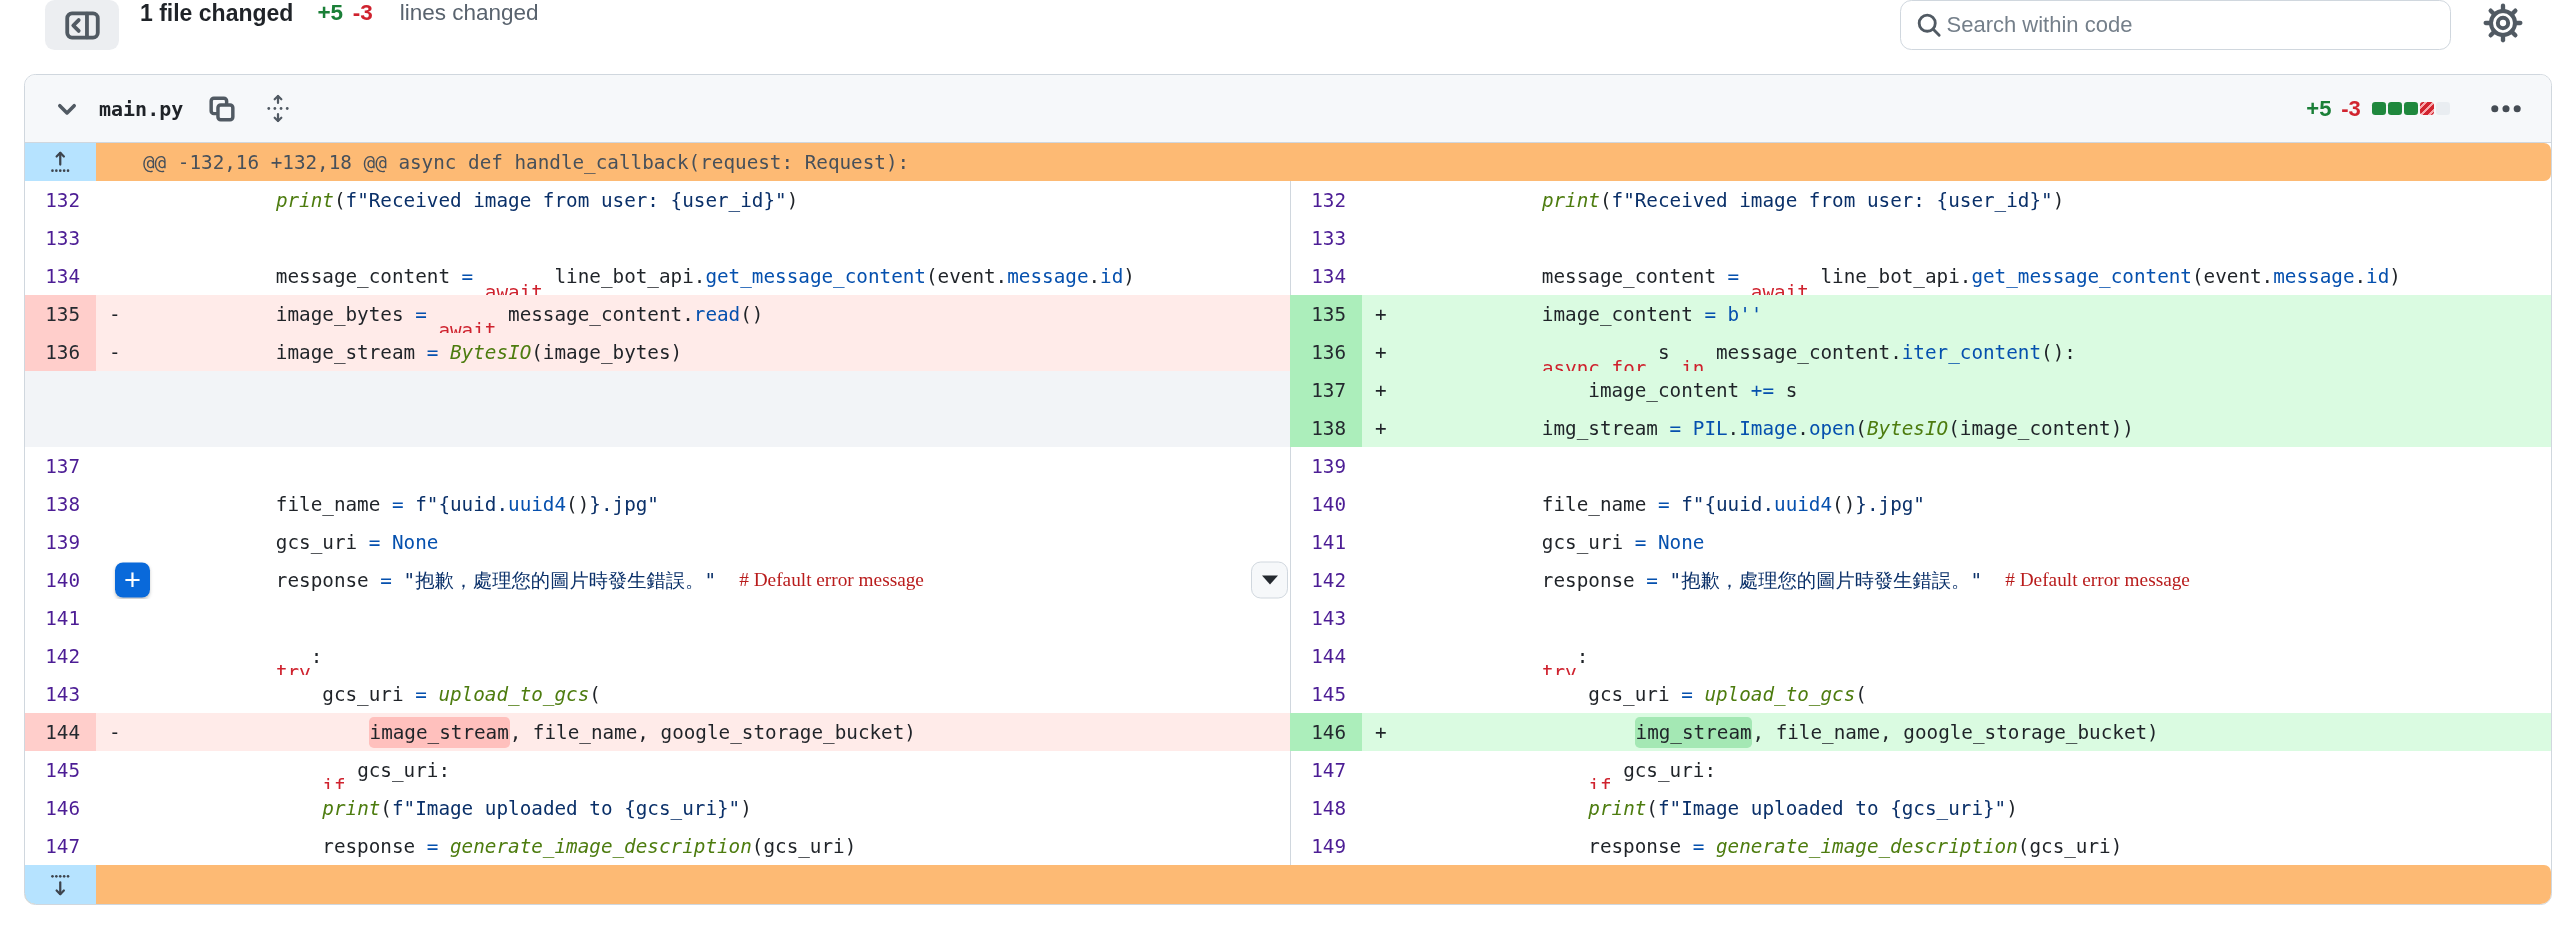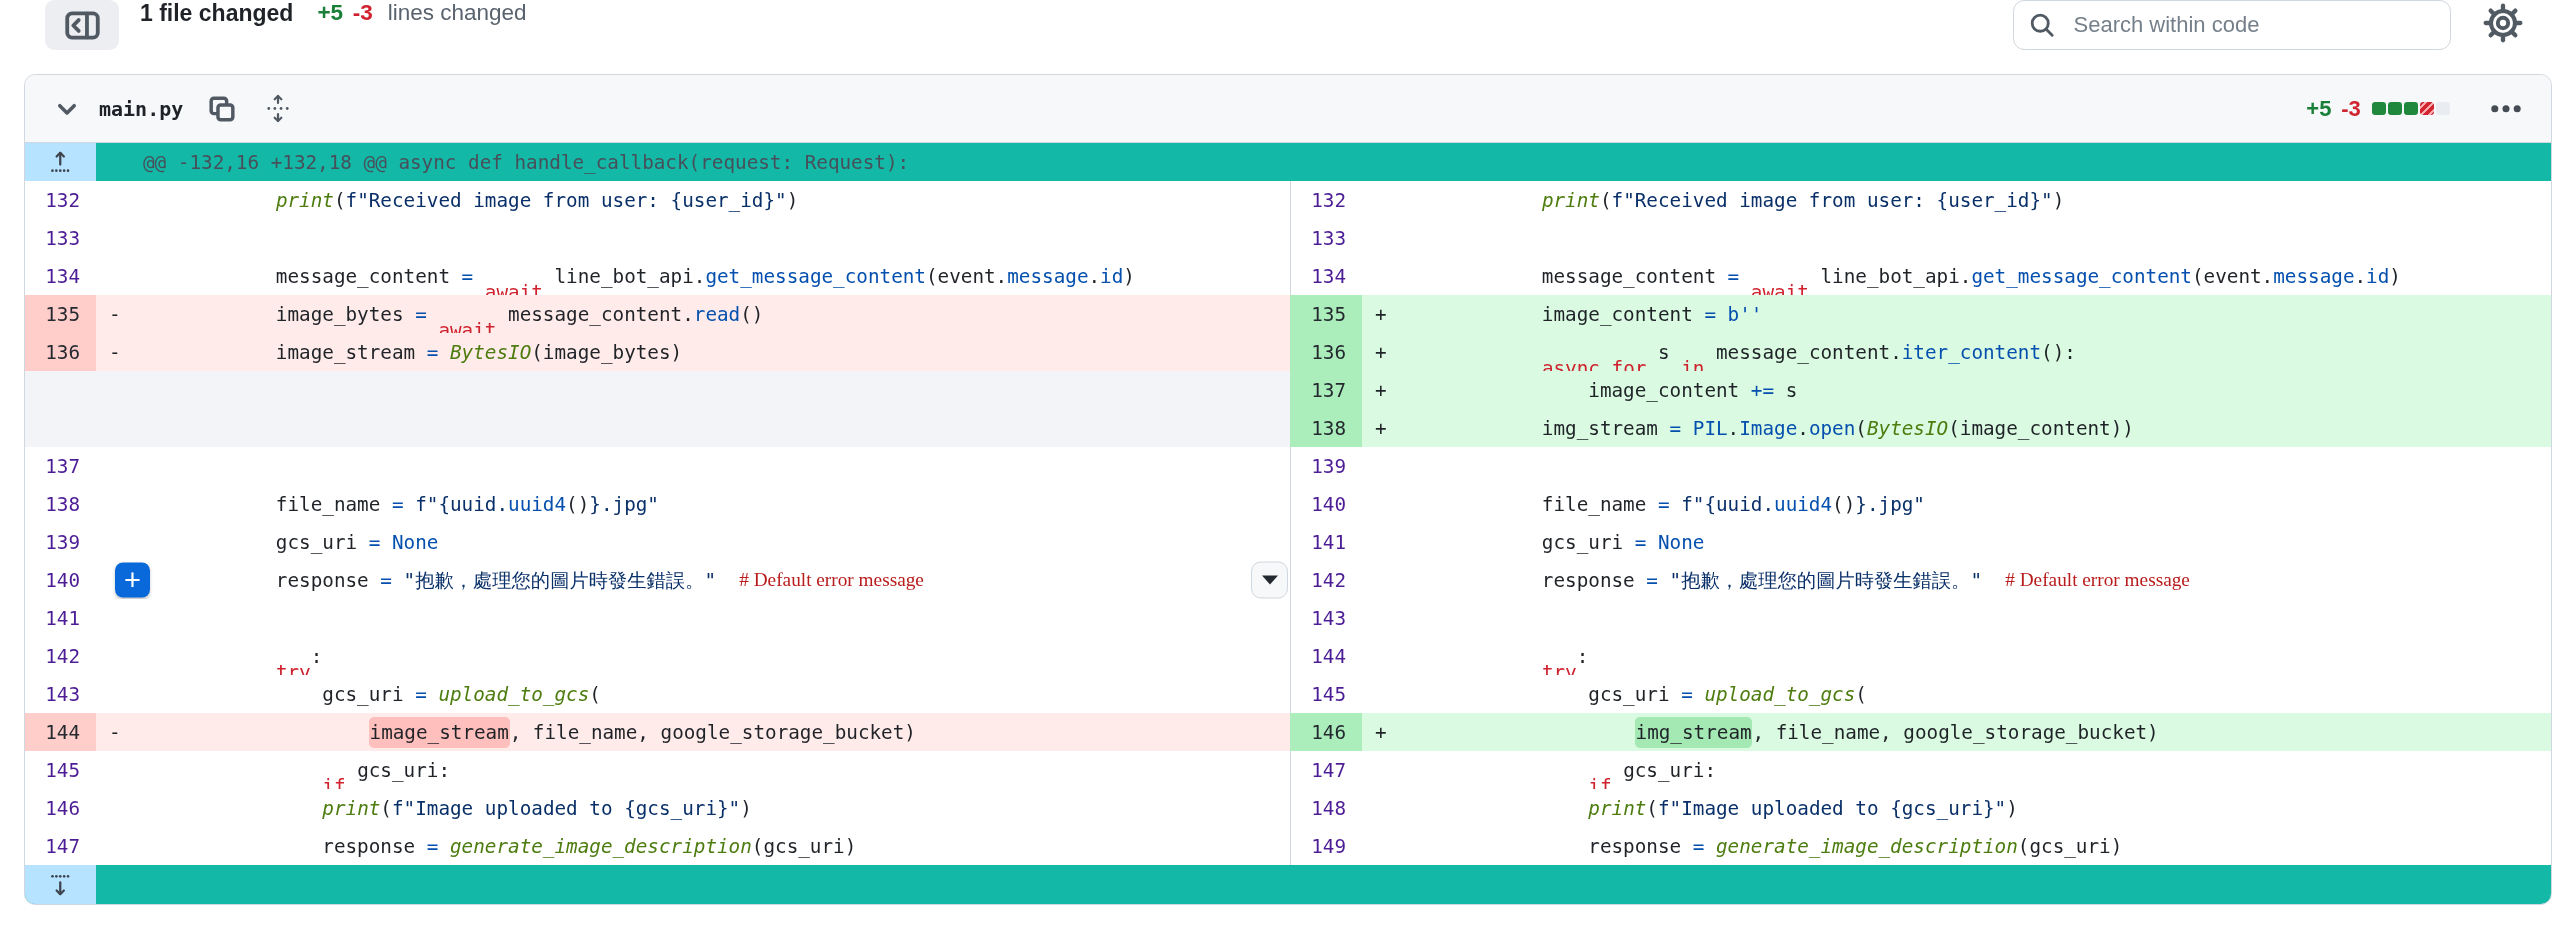--- a/index.html
+++ b/index.html
@@ -7,23 +7,23 @@
   body { font-family: "Liberation Sans", sans-serif; color:#1f2328; position:relative; overflow:hidden; }
 
   
   .topbar { position:absolute; left:0; top:0; width:2576px; height:74px;
             display:flex; align-items:flex-start; padding:0 51px 0 45px; background:#fff; }
   .icon-btn { border:none; background:transparent; display:flex; align-items:center; justify-content:center; cursor:pointer; }
   .sidebar-btn { width:74px; height:50px; border-radius:9.7px; background:#eceef1; }
   .page-title { font-size:23px; font-weight:700; color:#1f2328; margin-left:21px; }
   .stat-add { color:#1a7f37; font-weight:700; font-size:22.5px; margin-left:24px; }
   .stat-del { color:#cf222e; font-weight:700; font-size:22.5px; margin-left:9.7px; }
-  .stat-suffix { color:#59636e; font-size:22.5px; margin-left:15px; }
-  .searchbox { margin-left:auto; width:438px; height:50px; border:1.6px solid #d0d7de; border-radius:11.3px;
-               display:flex; align-items:center; padding:0 14.5px; gap:19px; background:#fff; }
+  .stat-suffix { color:#59636e; font-size:22.5px; margin-left:27px; }
+  .searchbox { margin-left:auto; width:551px; height:50px; border:1.6px solid #d0d7de; border-radius:11.3px;
+               display:flex; align-items:center; padding:0 14.5px; gap:5px; background:#fff; }
   .searchbox input { border:none; outline:none; flex:1; font-size:22px; font-family:"Liberation Sans",sans-serif; color:#1f2328; background:transparent; }
   .searchbox input::placeholder { color:#747f8a; }
   .gear-btn { margin-left:29px; width:45px; height:45px; }
 
   
   .card { position:absolute; left:24px; top:74px; width:2528px; background:#fff;
           border:1.6px solid #d0d7de; border-radius:11.3px; overflow:hidden; }
 
   .fileheader { height:68px; background:#f6f8fa; border-bottom:0.8px solid #d0d7de;
                 display:flex; align-items:center; padding:0 24px 0 26px; }
@@ -34,21 +34,21 @@
   .fh-del { color:#d1242f; font-weight:700; font-size:22px; margin-left:9.7px; }
   .diffstat { display:flex; gap:2.4px; margin-left:11.3px; }
   .sq { width:13.7px; height:13.7px; border-radius:3.2px; }
   .sq.add { background:#1f883d; }
   .sq.del { background:repeating-linear-gradient(135deg,#d1242f 0,#d1242f 3.2px,#f8a9ad 3.2px,#f8a9ad 5.6px); }
   .sq.neutral { background:#e9edf1; }
   .kebab-btn { margin-left:35px; width:42px; height:35px; border-radius:6.4px; }
 
   
   :root { --rh:38px; --gut:71px; --mark:48px; }
-  .hunkrow, .expandrow { display:flex; background:#14b8a6; }
+  .hunkrow, .expandrow { display:flex; background:#fdba74;border-radius:7px; }
   .hunkrow { height:38px; }
   .expandrow { height:39px; }
   .gutter-btn { width:var(--gut); height:100%; background:#b6e3ff; border:none; cursor:pointer;
                 display:flex; align-items:center; justify-content:center; flex:none; }
   .hunktext { font-family:"DejaVu Sans Mono", monospace; font-size:19.3px; color:#47505a;
               display:flex; align-items:center; padding-left:47px; white-space:pre; }
 
   .row { display:flex; height:var(--rh); }
   .half { display:flex; position:relative; background:#fff; }
   .half.left { width:1265px; flex:none; }

